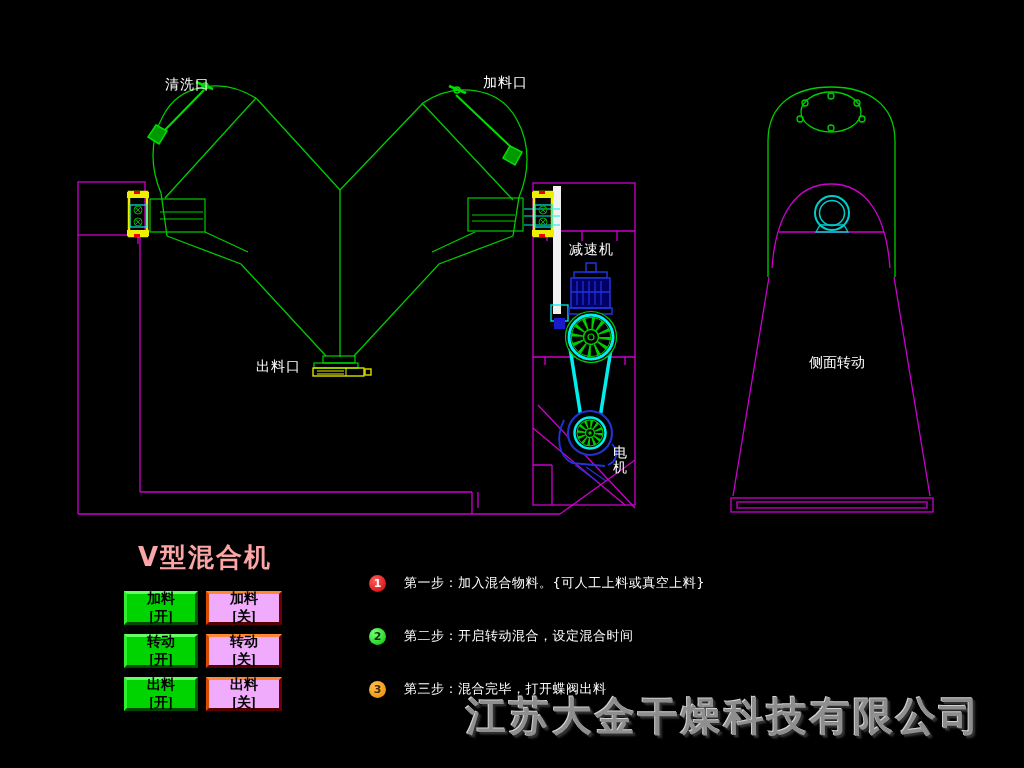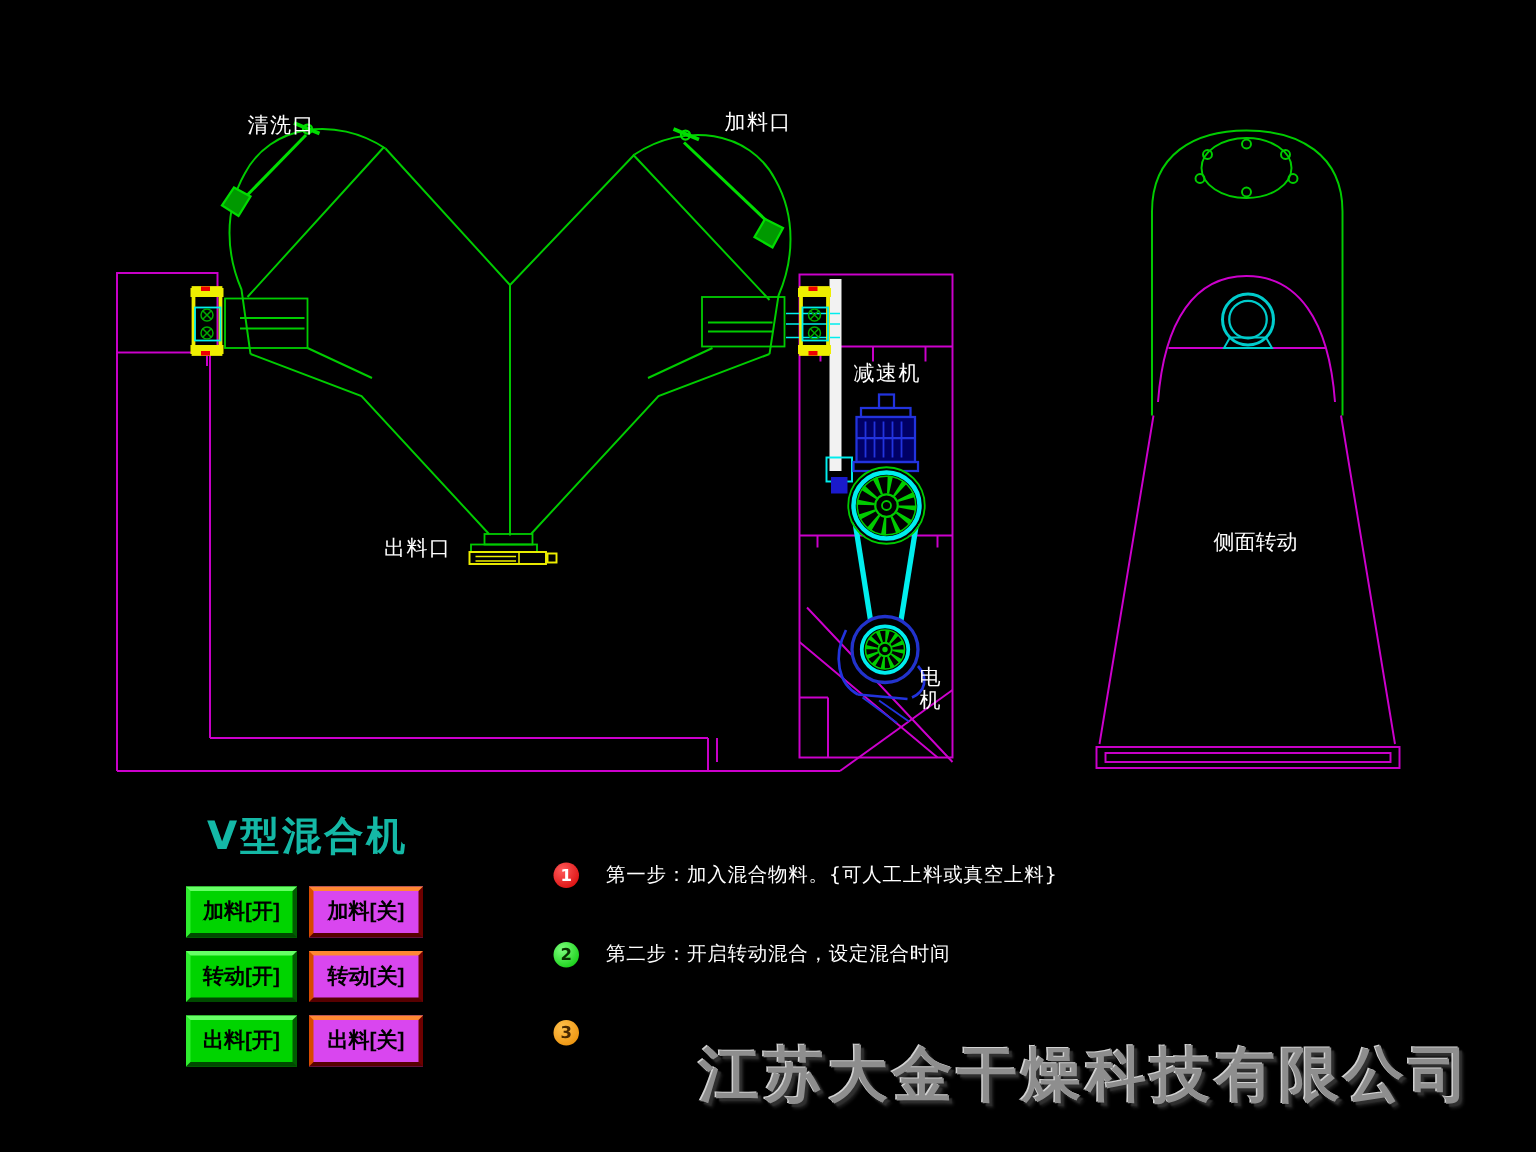--- a/index.html
+++ b/index.html
@@ -6,32 +6,32 @@
   .screen{position:relative;width:1024px;height:768px;background:#000;overflow:hidden;
           font-family:"DejaVu Sans",sans-serif;}
   svg.cad{position:absolute;left:0;top:0;z-index:1;}
 
   
   .cad-label{position:absolute;z-index:2;color:#fff;font-size:14px;line-height:15px;
              letter-spacing:1px;white-space:nowrap;}
   .cad-label.vertical{width:17px;white-space:normal;word-break:break-all;letter-spacing:0;}
 
   
-  .page-title{position:absolute;left:138px;top:540px;z-index:2;color:#14b8a6;
+  .page-title{position:absolute;left:138px;top:540px;z-index:2;color:#fca5a5;
               font-size:26px;font-weight:bold;letter-spacing:2px;}
 
   
   .btn-grid{position:absolute;left:124px;top:591px;z-index:2;display:grid;
             grid-template-columns:74px 76px;column-gap:8px;row-gap:9px;}
   .hmi-btn{height:34px;display:flex;align-items:center;justify-content:center;
-           font-family:Liberation Sans, sans-serif;font-size:14px;font-weight:bold;color:#000;
-           letter-spacing:0px;cursor:pointer;box-shadow:0 0 0 1px #000;padding:0;}
+           font-family:Liberation Serif, serif;font-size:14px;font-weight:bold;color:#000;
+           letter-spacing:0px;cursor:pointer;box-shadow:0 0 0 1px #000;padding:12px;}
   .hmi-btn.green{background:#00d400;border:3px solid;
                  border-color:#66ff66 #005c00 #004a00 #2fee2f;}
-  .hmi-btn.red{background:#d946ef;border:3px solid;
+  .hmi-btn.red{background:#f0abfc;border:3px solid;
                border-color:#ff8833 #6e0000 #560000 #d84a00;}
 
   
   .step-row{position:absolute;left:369px;z-index:2;display:flex;align-items:center;}
   .step-badge{width:17px;height:17px;border-radius:50%;display:flex;align-items:center;
               justify-content:center;font-size:11px;font-weight:bold;flex:0 0 17px;}
   .step-badge.c1{background:radial-gradient(circle at 35% 30%,#ff5a5a,#d40000);color:#fff;}
   .step-badge.c2{background:radial-gradient(circle at 35% 30%,#7dff7d,#00c400);color:#083000;}
   .step-badge.c3{background:radial-gradient(circle at 35% 30%,#ffc04d,#e88a00);color:#4a2800;}
   .step-text{margin-left:18px;color:#fff;font-size:13px;letter-spacing:0.5px;white-space:nowrap;}
@@ -216,17 +216,18 @@
   <div class="step-row" style="top:574px;">
     <div class="step-badge c1">1</div>
     <div class="step-text">第一步：加入混合物料。{可人工上料或真空上料}</div>
   </div>
   <div class="step-row" style="top:627px;">
     <div class="step-badge c2">2</div>
     <div class="step-text">第二步：开启转动混合，设定混合时间</div>
   </div>
   <div class="step-row" style="top:680px;">
     <div class="step-badge c3">3</div>
+    <div class="step-text">第三步：混合完毕，打开蝶阀出料</div>
   </div>
 
   <div class="watermark">江苏大金干燥科技有限公司</div>
 
 </div>
 
 </body></html>

